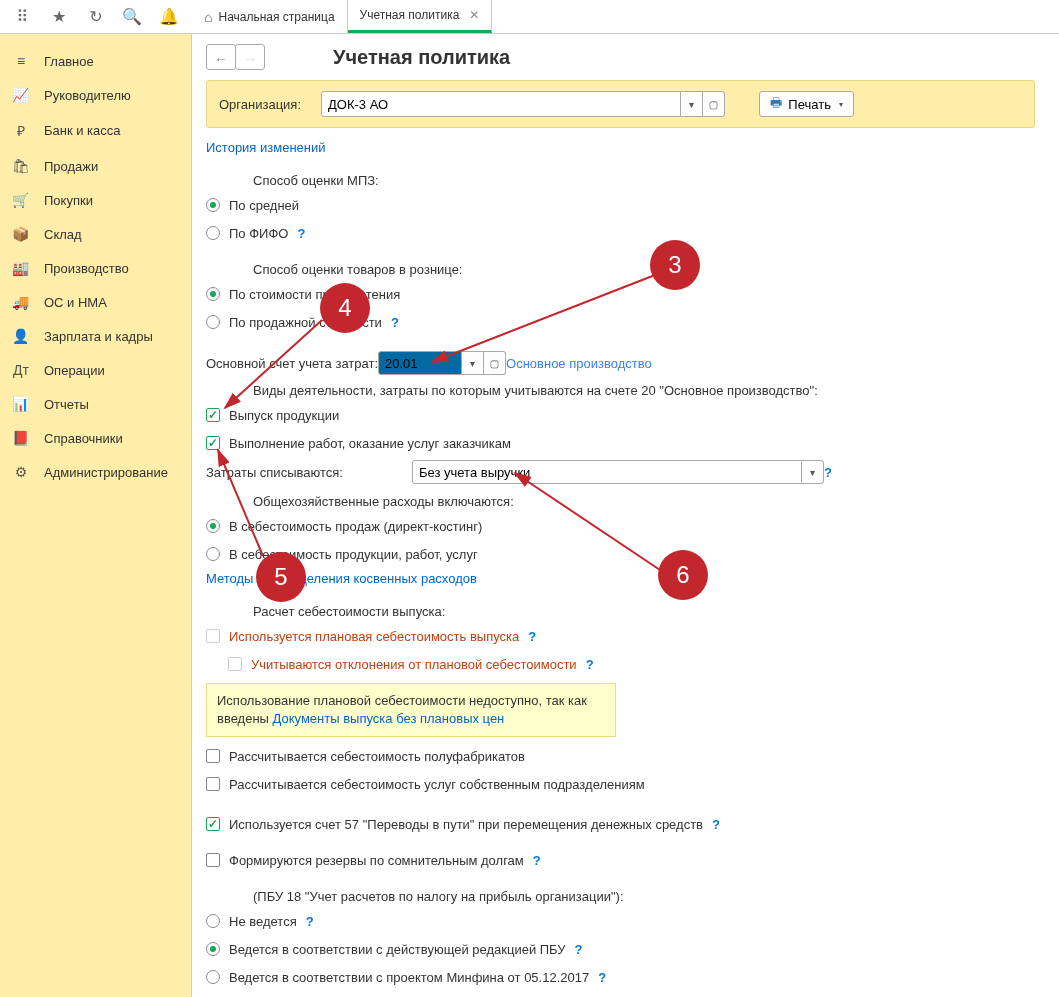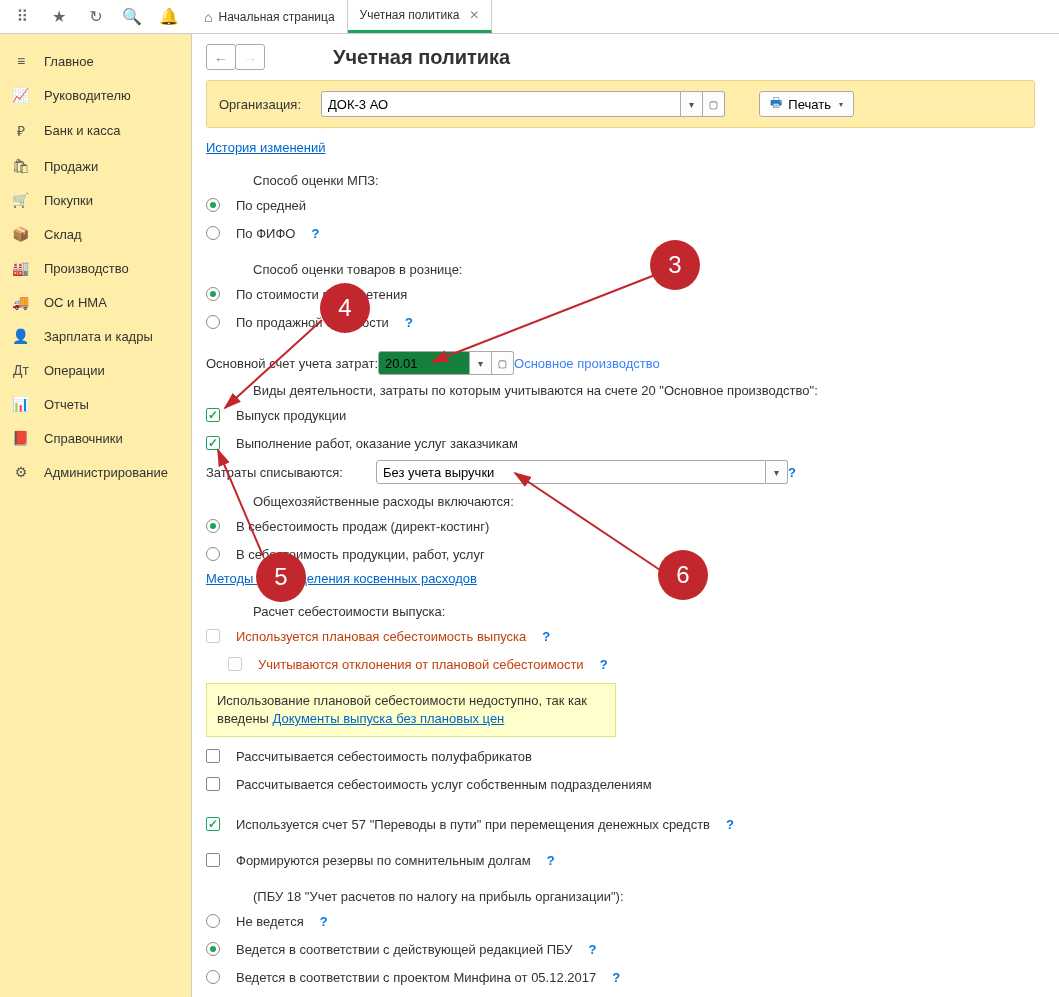--- a/index.html
+++ b/index.html
@@ -24,38 +24,38 @@
 .nav-btn + .nav-btn { margin-left: -1px; }
 .page-title { font-size: 20px; font-weight: bold; color: #333; margin-left: 48px; }
 .org-bar { background: #ffeeaa; padding: 10px 12px; border: 1px solid #e8d680; border-radius: 3px; display: flex; align-items: center; gap: 20px; margin-bottom: 12px; }
 .org-label { color: #333; }
 .org-field { display: flex; align-items: stretch; }
 .org-input { width: 360px; height: 26px; border: 1px solid #aaa; padding: 0 6px; border-radius: 3px 0 0 3px; background: #fff; font-size: 13px; }
 .field-btn { width: 22px; height: 26px; border: 1px solid #aaa; border-left: none; background: #fdfdfd; display: flex; align-items: center; justify-content: center; font-size: 10px; color: #555; }
 .field-btn.last { border-radius: 0 3px 3px 0; }
 .print-btn { height: 26px; border: 1px solid #aaa; background: #fdfdfd; padding: 0 10px; display: flex; align-items: center; gap: 6px; border-radius: 3px; margin-left: 14px; font-size: 13px; }
 .print-btn .cv { font-size: 8px; color: #555; margin-left: 2px; }
-a.link { color: #0066cc; text-decoration: underline; cursor: pointer; }
+a.link { color: #0066cc; cursor: pointer; }
 .section { margin-top: 18px; }
 .section-label { color: #333; margin-bottom: 6px; margin-left: 47px; }
-.radio-row, .check-row { display: flex; align-items: center; gap: 16px; margin-bottom: 6px; min-height: 22px; position: relative; }
+.radio-row, .check-row { display: flex; align-items: center; gap: 9px; margin-bottom: 6px; min-height: 22px; position: relative; }
 .radio { width: 14px; height: 14px; border: 1px solid #888; border-radius: 50%; display: inline-flex; align-items: center; justify-content: center; background: #fff; }
 .radio.sel::after { content: ""; width: 6px; height: 6px; border-radius: 50%; background: #19a659; }
 .check { width: 14px; height: 14px; border: 1px solid #888; background: #fff; display: inline-flex; align-items: center; justify-content: center; border-radius: 2px; }
 .check.sel { border-color: #19a659; }
 .check.sel::after { content: "✓"; color: #19a659; font-size: 12px; font-weight: bold; line-height: 1; }
 .check.disabled { border-color: #ccc; }
 .help { color: #0077dd; font-weight: bold; cursor: pointer; }
 .disabled-text { color: #c2410c; }
 .field-row { display: flex; align-items: center; gap: 0; margin-bottom: 8px; }
-.small-input { width: 92px; height: 24px; border: 1px solid #aaa; padding: 0 6px; border-radius: 3px 0 0 3px; background: #15803d; font-size: 13px; }
+.small-input { width: 84px; height: 24px; border: 1px solid #aaa; padding: 0 6px; border-radius: 3px 0 0 3px; background: #0369a1; font-size: 13px; }
 .small-btn { width: 22px; height: 24px; border: 1px solid #aaa; border-left: none; background: #fdfdfd; display: flex; align-items: center; justify-content: center; font-size: 10px; color: #555; }
 .desc-text { color: #3b82f6; }
 .wide-select { display: flex; align-items: stretch; flex: 0 0 auto; }
-.wide-input { width: 390px; height: 24px; border: 1px solid #aaa; padding: 0 6px; border-radius: 3px 0 0 3px; background: #fff; font-size: 13px; }
+.wide-input { width: 390px; height: 24px; border: 1px solid #aaa; padding: 0 6px; border-radius: 3px 0 0 3px; background: #fff; font-size: 13px; margin-left: 36px; }
 .warn-box { background: #ffffcc; border: 1px solid #e8e080; padding: 8px 10px; margin: 8px 0; max-width: 410px; line-height: 1.4; }
 .indent { margin-left: 22px; }
 .callout { position: absolute; width: 50px; height: 50px; border-radius: 50%; background: #c1272d; color: #fff; display: flex; align-items: center; justify-content: center; font-size: 24px; font-weight: normal; z-index: 50; }
 svg.arrows { position: absolute; top: 0; left: 0; width: 1059px; height: 997px; pointer-events: none; z-index: 40; }
 </style>
 </head>
 <body>
 
 <div class="layout">
   <div class="topbar">

